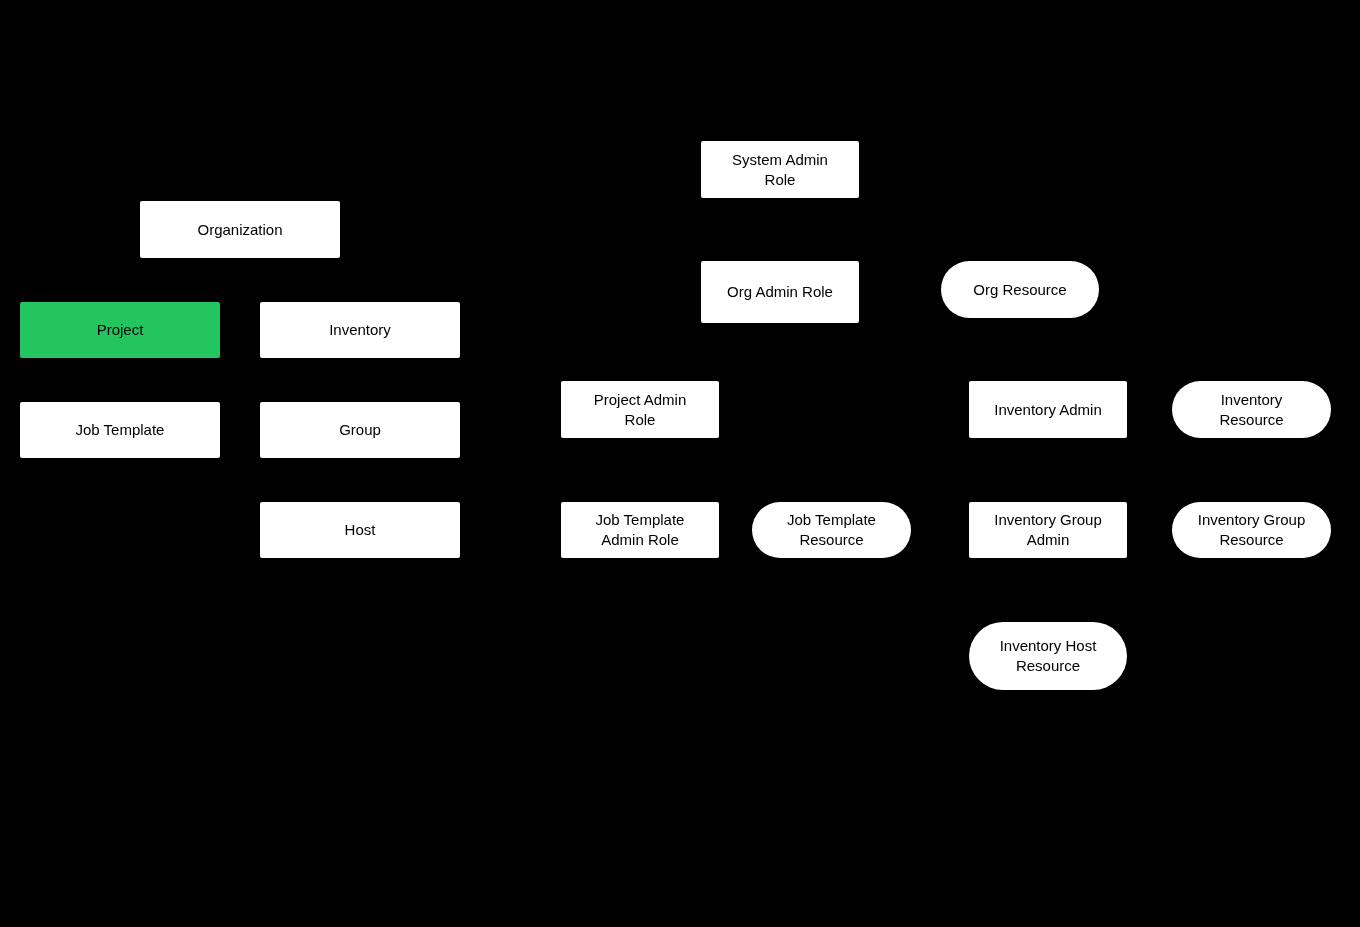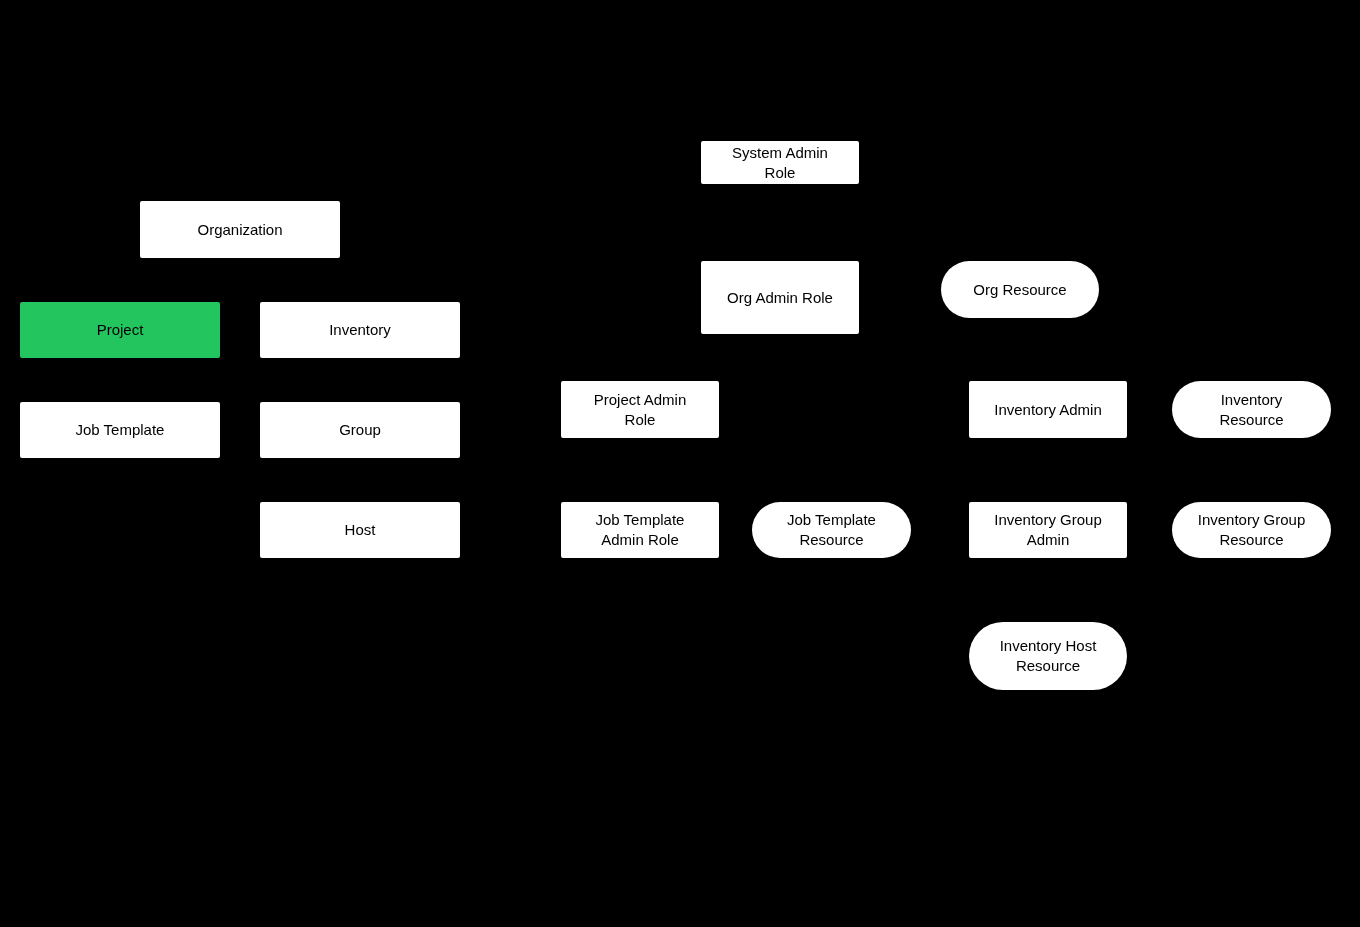--- a/index.html
+++ b/index.html
@@ -39,23 +39,23 @@
 </head>
 <body>
 
 <div id="canvas">
     <div class="node rect" style="left: 140px; top: 201px; width: 200px; height: 57px; background: rgb(255, 255, 255); color: rgb(0, 0, 0);">Organization</div>
     <div class="node rect" style="left: 20px; top: 302px; width: 200px; height: 56px; background: #22c55e; color: rgb(0, 0, 0);">Project</div>
     <div class="node rect" style="left: 260px; top: 302px; width: 200px; height: 56px; background: rgb(255, 255, 255); color: rgb(0, 0, 0);">Inventory</div>
     <div class="node rect" style="left: 20px; top: 402px; width: 200px; height: 56px; background: rgb(255, 255, 255); color: rgb(0, 0, 0);">Job Template</div>
     <div class="node rect" style="left: 260px; top: 402px; width: 200px; height: 56px; background: rgb(255, 255, 255); color: rgb(0, 0, 0);">Group</div>
     <div class="node rect" style="left: 260px; top: 502px; width: 200px; height: 56px; background: rgb(255, 255, 255); color: rgb(0, 0, 0);">Host</div>
-    <div class="node rect" style="left: 701px; top: 141px; width: 158px; height: 43px; background: rgb(255, 255, 255); color: rgb(0, 0, 0);">System Admin
+    <div class="node rect" style="left: 701px; top: 141px; width: 158px; height: 57px; background: rgb(255, 255, 255); color: rgb(0, 0, 0);">System Admin
 Role</div>
-    <div class="node rect" style="left: 701px; top: 261px; width: 158px; height: 73px; background: rgb(255, 255, 255); color: rgb(0, 0, 0);">Org Admin Role</div>
+    <div class="node rect" style="left: 701px; top: 261px; width: 158px; height: 62px; background: rgb(255, 255, 255); color: rgb(0, 0, 0);">Org Admin Role</div>
     <div class="node pill" style="left: 941px; top: 261px; width: 158px; height: 57px; background: rgb(255, 255, 255); color: rgb(0, 0, 0);">Org Resource</div>
     <div class="node rect" style="left: 561px; top: 381px; width: 158px; height: 57px; background: rgb(255, 255, 255); color: rgb(0, 0, 0);">Project Admin
 Role</div>
     <div class="node rect" style="left: 969px; top: 381px; width: 158px; height: 57px; background: rgb(255, 255, 255); color: rgb(0, 0, 0);">Inventory Admin</div>
     <div class="node pill" style="left: 1172px; top: 381px; width: 159px; height: 57px; background: rgb(255, 255, 255); color: rgb(0, 0, 0);">Inventory
 Resource</div>
     <div class="node rect" style="left: 561px; top: 502px; width: 158px; height: 56px; background: rgb(255, 255, 255); color: rgb(0, 0, 0);">Job Template
 Admin Role</div>
     <div class="node pill" style="left: 752px; top: 502px; width: 159px; height: 56px; background: rgb(255, 255, 255); color: rgb(0, 0, 0);">Job Template
 Resource</div>

